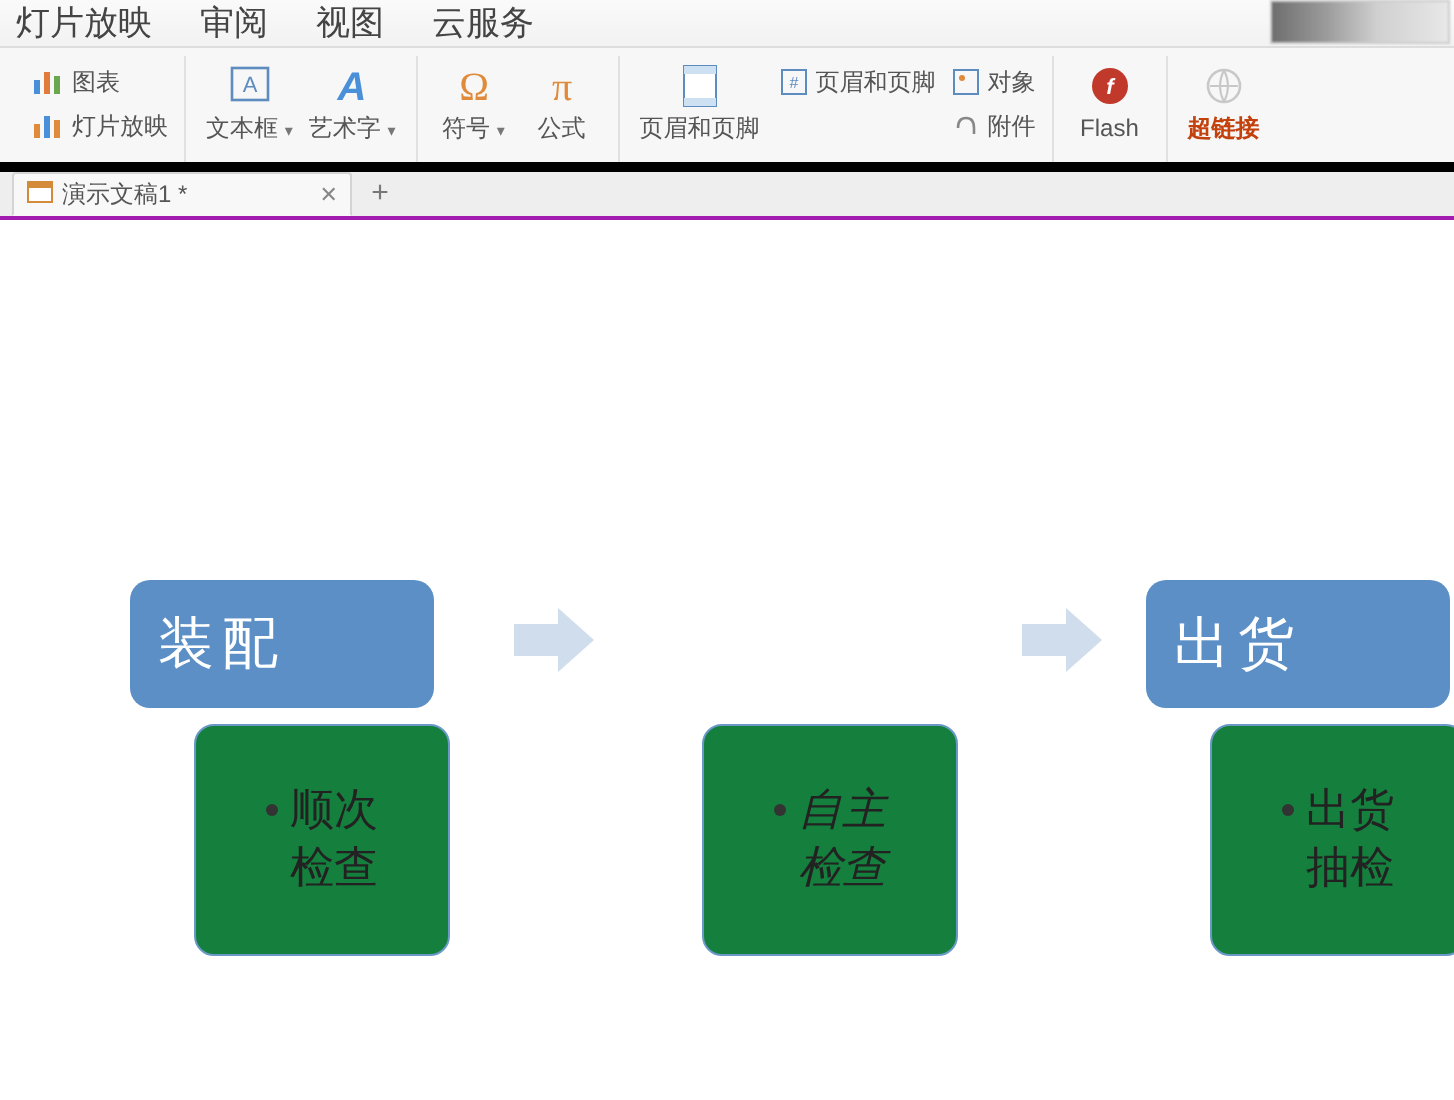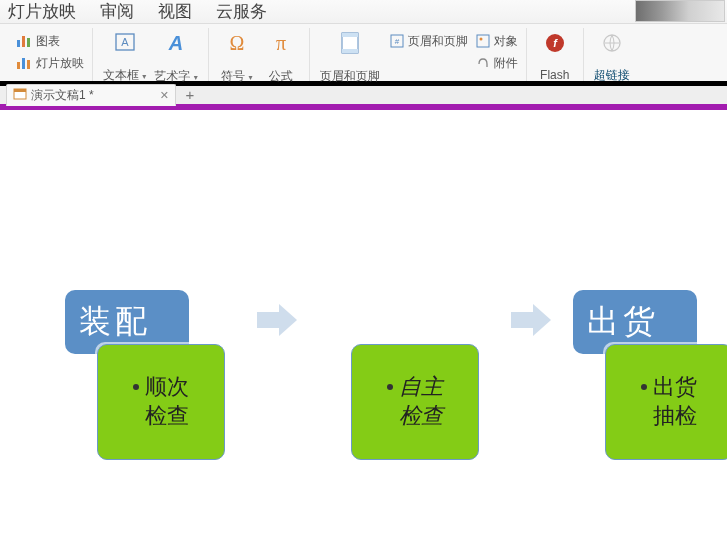--- a/index.html
+++ b/index.html
@@ -60,44 +60,44 @@
     align-items: center;
     justify-content: flex-start;
     min-width: 44px;
     height: 54px;
     padding: 2px 4px;
     cursor: pointer;
     color: #555;
     gap: 3px;
   }
   .rb-btn-lg .ic { height: 22px; display:flex; align-items:center; justify-content:center; }
-  .rb-btn-lg .lbl { font-size: 12px; line-height: 14px; white-space: nowrap; margin-top: 12px;}
+  .rb-btn-lg .lbl { font-size: 12px; line-height: 14px; white-space: nowrap;}
   .rb-btn-lg .caret { font-size: 8px; color:#777; line-height:6px; }
   .rb-btn-sm {
     display:flex;
     align-items:center;
     gap:4px;
     font-size:12px;
     color:#555;
     height:22px;
     padding:0 2px;
     cursor:pointer;
     white-space:nowrap;
   }
   .rb-col { display:flex; flex-direction:column; justify-content:center; }
   .ic svg { display:block; }
-  .disabled { color:#0c4a6e; }
+  .disabled { color:#c2410c;font-weight:bold; }
   
   .tab-bar {
     height: 24px;
     background: #eeeeee;
     display:flex;
-    align-items:center;
+    align-items:flex-end;
     padding-left: 6px;
-    border-bottom:6px solid #a21caf;
+    border-bottom:2px solid #a21caf;
     gap:4px;
   }
   .tab {
     height: 22px;
     background: #f8f8f8;
     border:1px solid #d4d4d4;
     border-bottom:1px solid #f8f8f8;
     border-radius: 2px 2px 0 0;
     padding: 0 22px 0 6px;
     display:flex;
@@ -143,37 +143,37 @@
     gap: 20px;
   }
   .step {
     position:relative;
     width: 170px;
     height: 175px;
   }
   .step .head {
     position:absolute;
     left:0; top:0;
-    width: 124px;
+    width: 152px;
     height: 64px;
     background:#5b8fc6;
     border-radius: 10px;
     color:#fff;
-    font-size: 32px;
+    font-size: 28px;
     display:flex;
     align-items:center;
     padding-left:14px;
     letter-spacing:4px;
   }
   .step .body {
     position:absolute;
-    left:32px; top:54px;
+    left:32px; top:72px;
     width: 128px;
     height: 116px;
-    background:#84cc16;
+    background:#15803d;
     border:1px solid #6a99c8;
     border-radius:10px;
     box-shadow: -2px -2px 0 rgba(255,255,255,0.6);
     display:flex;
     align-items:center;
     justify-content:center;
     font-size:22px;
     color:#222;
     text-align:center;
     line-height:1.3;

